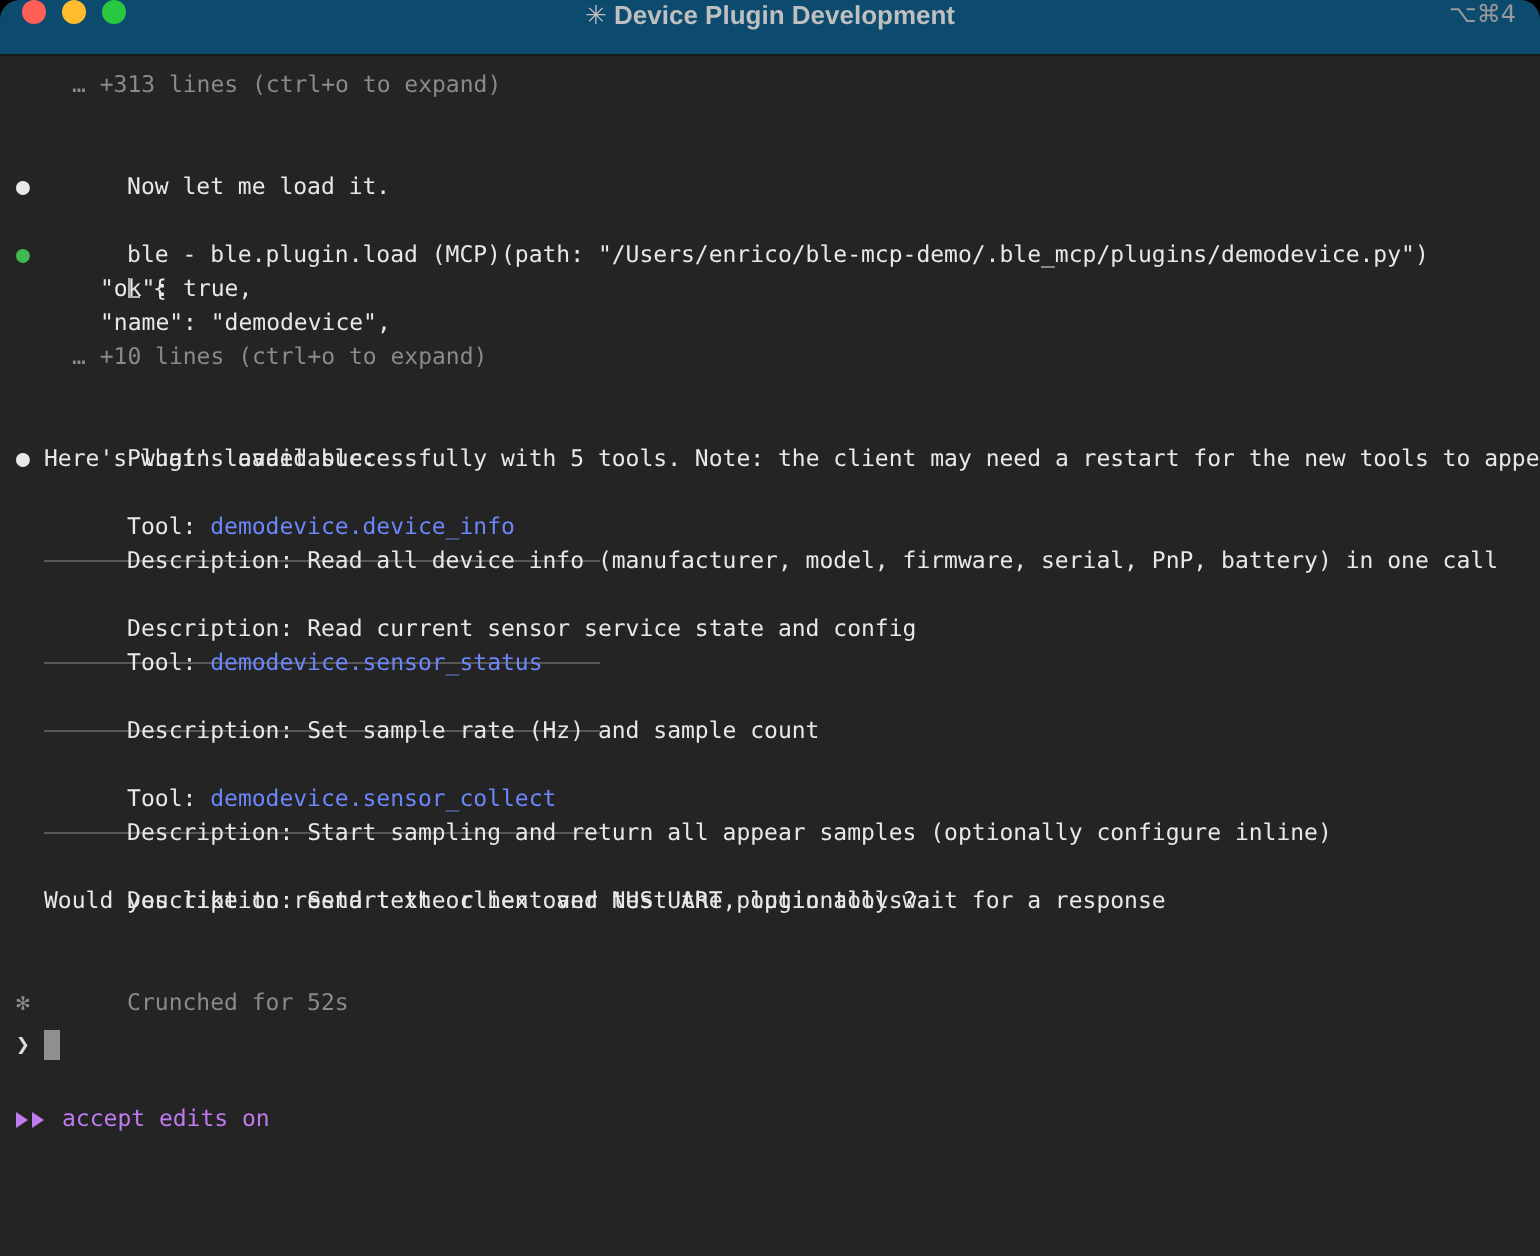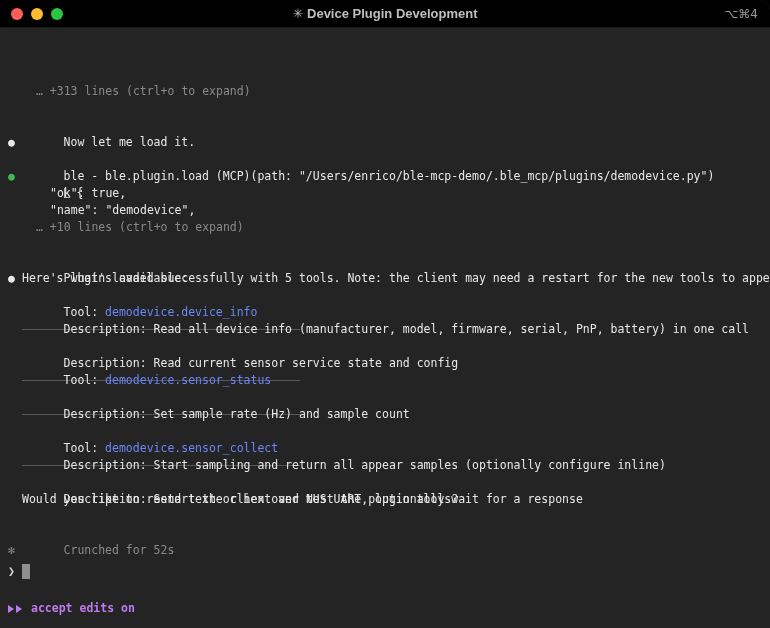--- a/index.html
+++ b/index.html
@@ -1,52 +1,52 @@
 <!DOCTYPE html>
 <html><head>
 <meta charset="utf-8">
 <style>
   * { margin:0; padding:0; box-sizing:border-box; }
   html,body { width:770px; height:628px; overflow:hidden; }
   body { background:#000; font-family:"DejaVu Sans Mono","DejaVu Sans",monospace; font-size:11.5px; color:#e8e8e8; }
   .window { width:770px; height:628px; background:#242424; border-radius:10px 10px 0 0; overflow:hidden; }
 
   
-  .titlebar { height:28px; background:#000000; border-bottom:1px solid #1b1b1b; display:flex; align-items:center; position:relative; font-family:"Liberation Sans","DejaVu Sans",sans-serif; }
+  .titlebar { height:28px; background:#0c4a6e; border-bottom:1px solid #1b1b1b; display:flex; align-items:flex-start; position:relative; font-family:"Liberation Sans","DejaVu Sans",sans-serif; }
   .traffic { display:flex; gap:8px; padding-left:11px; z-index:2; }
   .tl { width:12px; height:12px; border-radius:50%; }
   .tl-red { background:#ff5f57; }
   .tl-yellow { background:#febc2e; }
   .tl-green { background:#28c840; }
   .titlewrap { position:absolute; left:0; right:0; text-align:center; font-weight:bold; font-size:13px; color:#bfbfbf; }
   .shortcut { margin-left:auto; padding-right:12px; color:#9a9a9a; font-size:12px; font-family:"DejaVu Sans",sans-serif; z-index:2; }
 
   
-  .term { padding-top:16px;margin-top:39px; }
+  .term { padding-top:6px; }
   .line { line-height:17px; height:17px; white-space:pre; position:relative; padding-left:22px; }
   .ind2 { padding-left:36px; }
   .ind3 { padding-left:50px; }
   .bullet { position:absolute; left:8px; }
   .dim { color:#8a8a8a; }
   .bold { font-weight:normal; }
   .blue { color:#6b87f8; }
   .greenb { color:#3fb950; }
   .gap { height:17px; }
 
   .tool-sep { height:17px; display:flex; align-items:center; }
   .tool-sep .rule { margin-left:22px; width:278px; height:1px; background:#575757; }
 
   .connector { display:inline-block; width:6px; height:10px; border-left:1.5px solid #b3b3b3; border-bottom:1.5px solid #b3b3b3; margin-right:7px; vertical-align:-1px; }
 
   
   .input-zone { margin-top:16px; height:26px; display:flex; align-items:center; padding-left:8px; }
   .prompt { color:#dcdcdc; margin-right:7px; }
   .cursor { display:inline-block; width:8px; height:15px; background:#8f8f8f; }
   .statusbar { margin-top:16px; height:17px; line-height:17px; display:flex; align-items:center; padding-left:8px; white-space:pre; }
-  .purple { color:#bf7af0; font-weight:bold; }
+  .purple { color:#bf7af0; font-weight:normal; }
   .ff-icon { display:inline-flex; align-items:center; margin-right:7px; }
   .ff-icon i { display:block; width:0; height:0; border-top:4px solid transparent; border-bottom:4px solid transparent; border-left:6px solid #bf7af0; margin-right:2px; }
 </style>
 </head>
 <body>
 
 <div class="window">
 
   <div class="titlebar">
     <div class="traffic">

